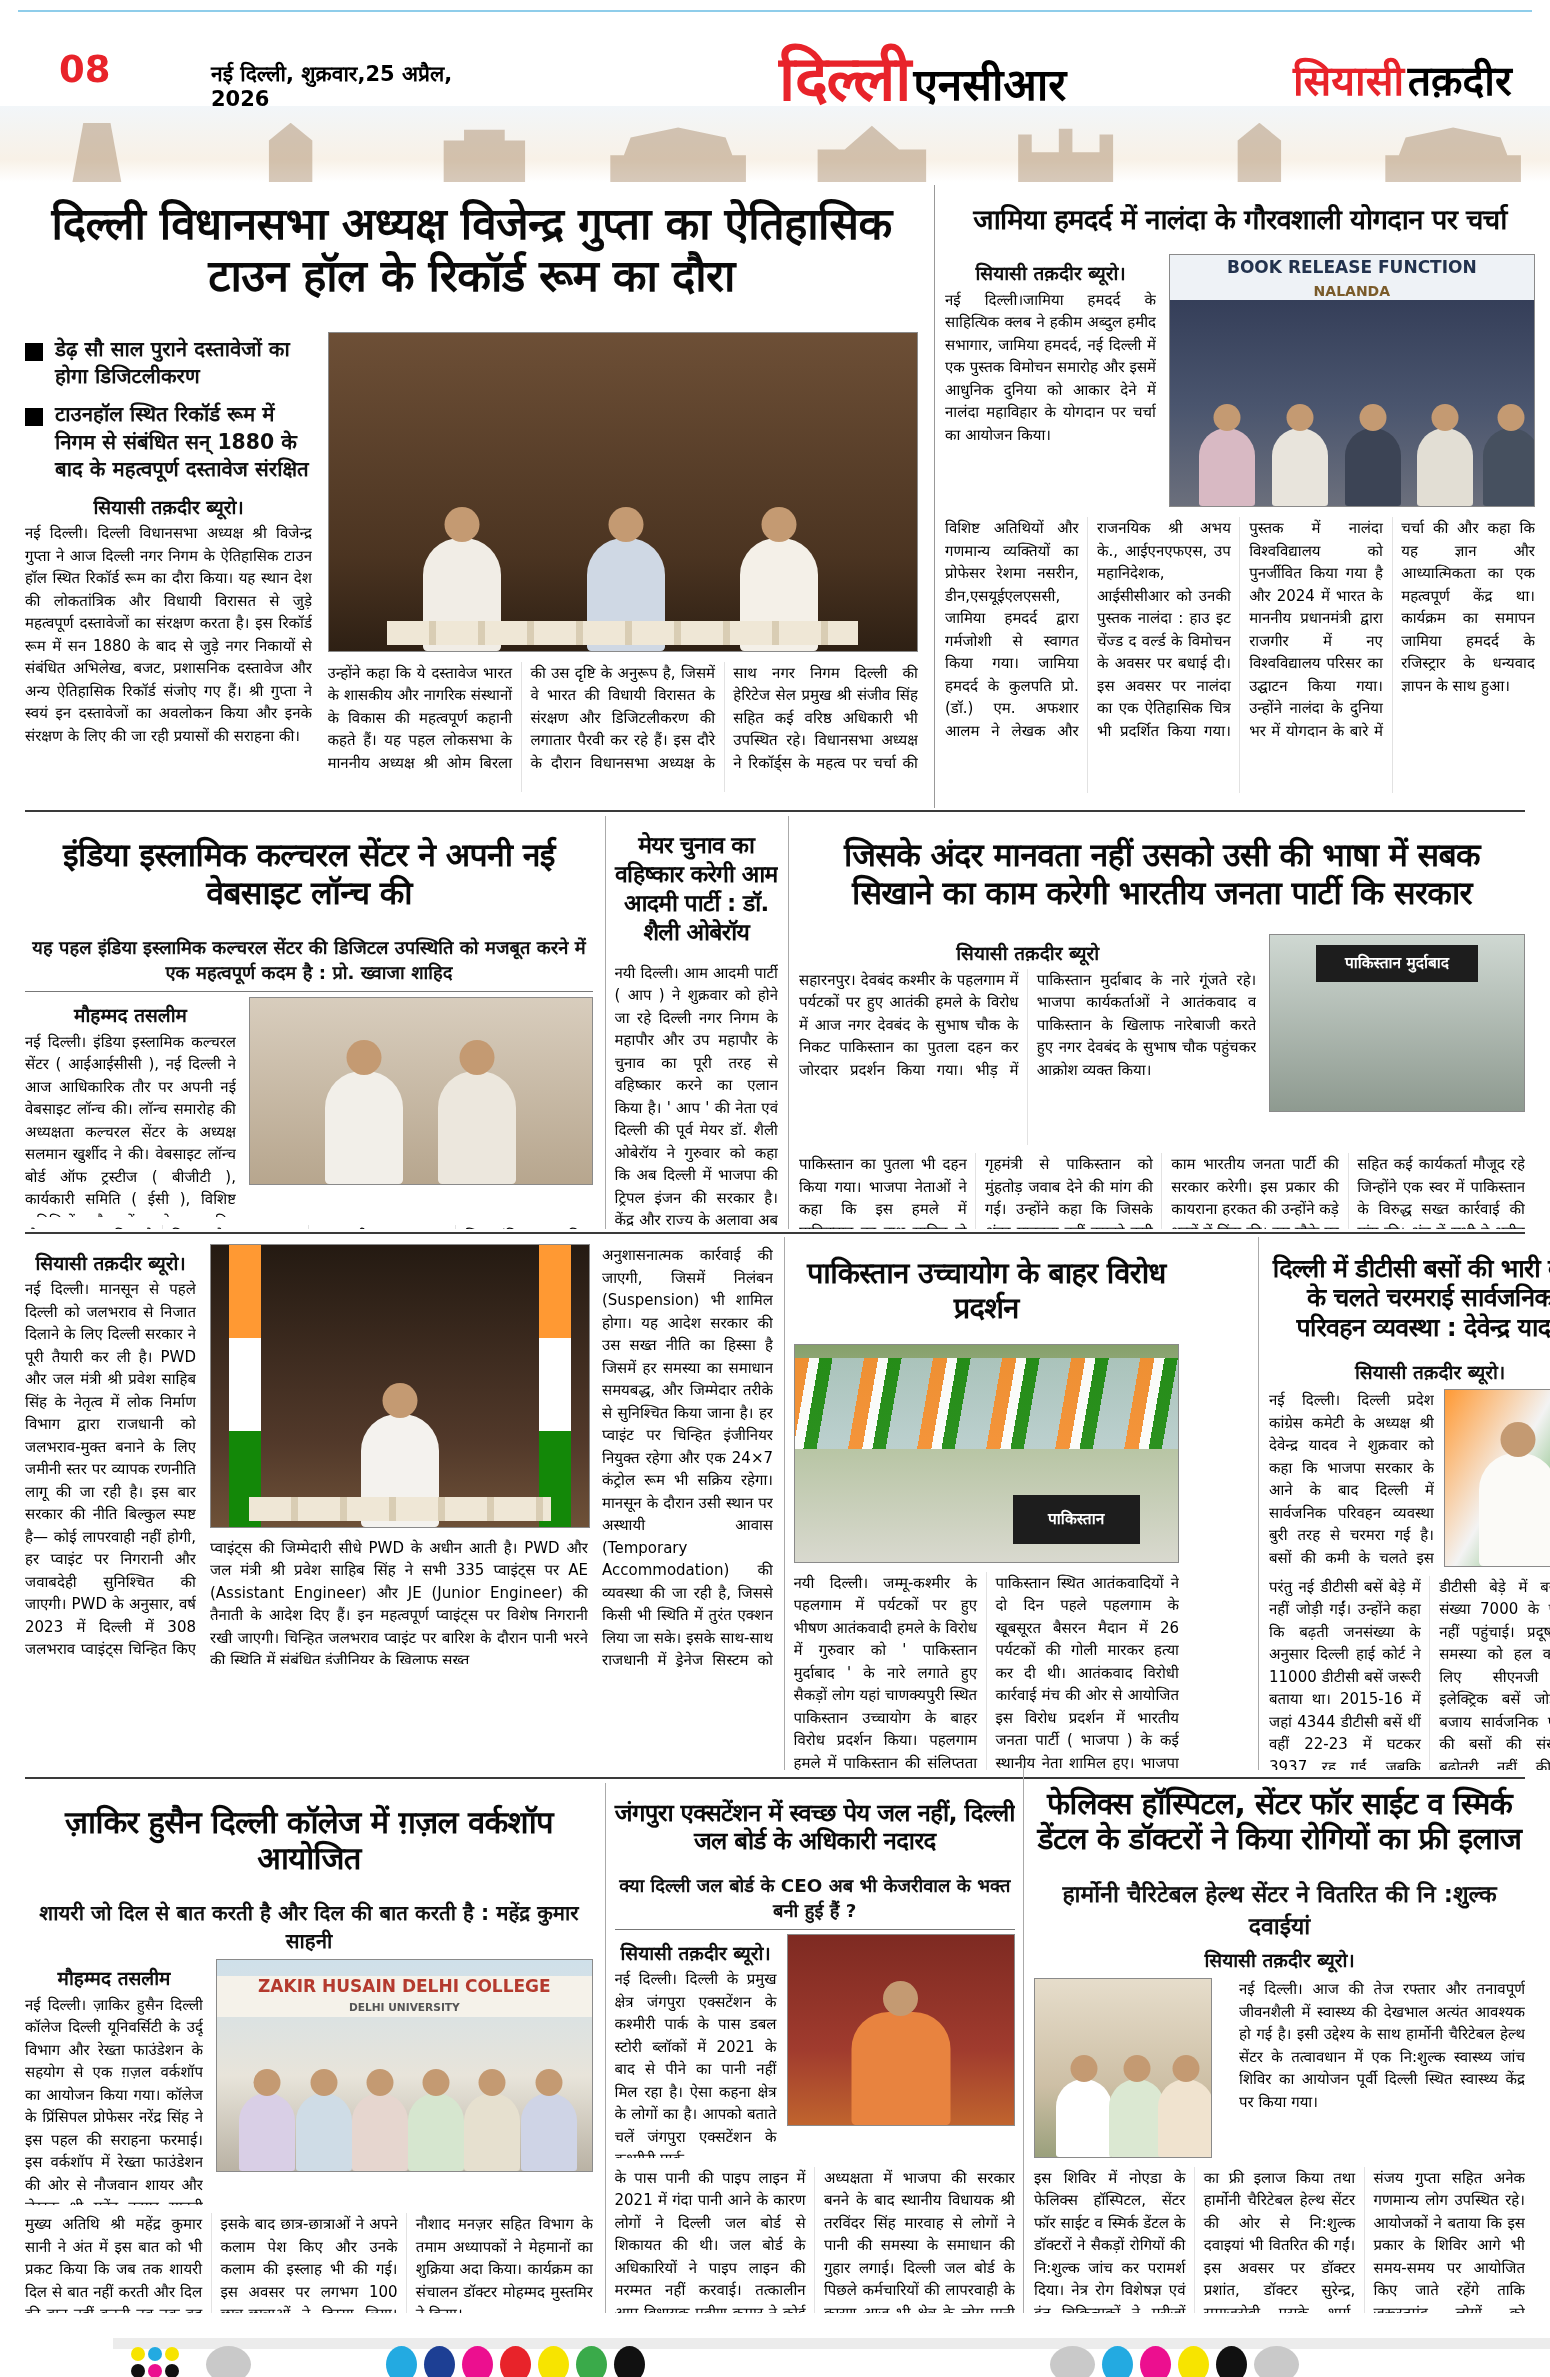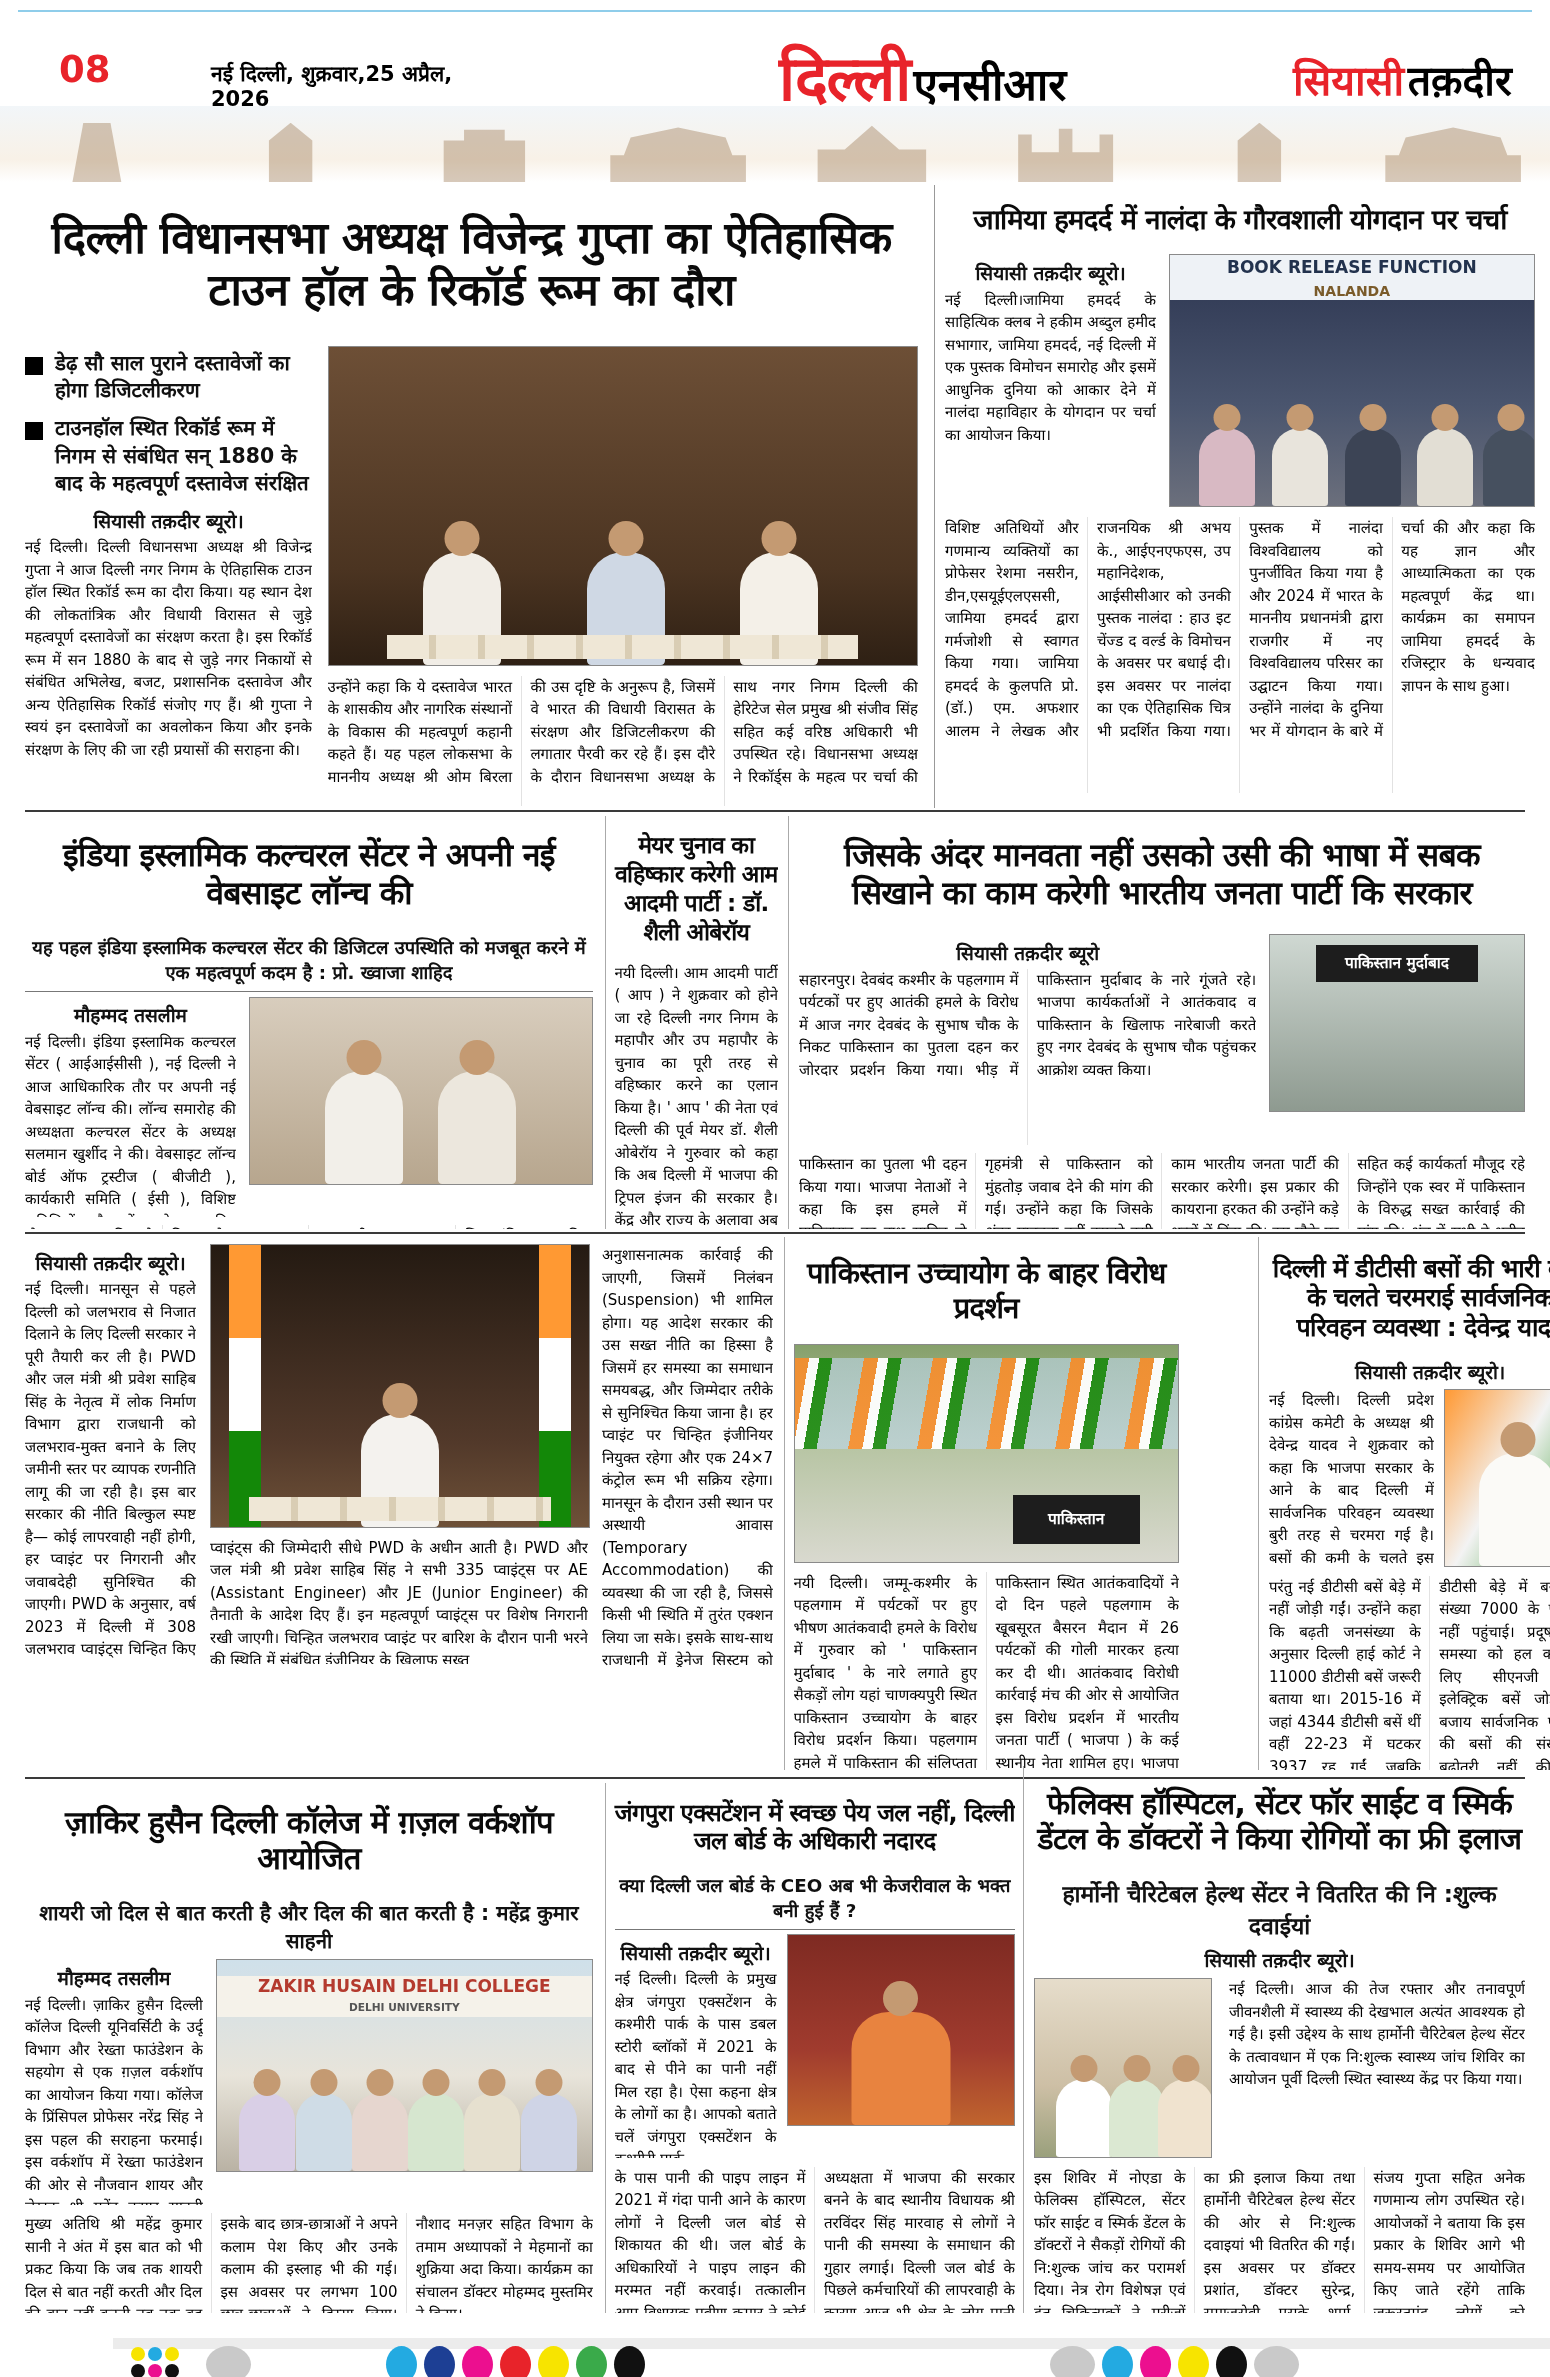--- a/index.html
+++ b/index.html
@@ -57,21 +57,21 @@
          background:repeating-linear-gradient(100deg,rgba(255,140,40,.85) 0 14px,rgba(255,255,255,.95) 14px 24px,rgba(19,136,8,.85) 24px 37px,rgba(190,215,235,.6) 37px 68px);}
   .banner-strip{position:absolute;top:0;left:0;right:0;background:#eef2f6;color:#22324d;
                 font-weight:bold;text-align:center;}
   .placard{position:absolute;background:#1d1d1d;color:#fff;font-weight:bold;text-align:center;}
   .tricolor-v{position:absolute;top:0;bottom:0;width:32px;
               background:linear-gradient(to bottom,#ff9933 33%,#ffffff 33% 66%,#138808 66%);}
   .papers{position:absolute;bottom:5.6px;left:10%;right:10%;height:24px;
           background:repeating-linear-gradient(90deg,#efe7d6 0 42px,#d9cdb4 42px 49px);}
 
   
-  .a1{left:25px;top:183px;width:893px;height:623px;}
+  .a1{left:25px;top:169px;width:893px;height:623px;}
   .a1 .h1{font-size:44px;}
   .a1-grid{display:flex;gap:15.5px;margin-top:10px;}
   .a1-left{width:287px;flex:none;}
   .a1-left .body{height:303px;}
   .a1-right{flex:1;}
   .a1-photo{height:318px;background:linear-gradient(#6d4f36,#4b3421 70%,#2e2014);}
   .a1-right .body{margin-top:10px;height:132px;}
 
   .a2{left:934px;top:185px;width:590px;height:623px;border-left:1.4px solid #999;padding-left:10px;}
   .a2 .h1{font-size:27.5px;}
@@ -137,21 +137,21 @@
   .a10 .sub{font-size:18.3px;margin-top:4.2px;}
   .a10-grid{display:flex;gap:10px;margin-top:4.2px;}
   .a10-left{width:162px;flex:none;}
   .a10-left .body{height:190px;}
   .a10-photo{flex:1;height:190px;background:linear-gradient(#7e2a22,#a03b2e 60%,#c0642e);}
   .a10 .body.cols2{margin-top:8.5px;height:211px;}
 
   .a11{left:1023px;top:1766px;width:502px;height:547px;border-left:1.4px solid #aaa;padding-left:10px;box-sizing:border-box;}
   .a11 .h1{font-size:30px;}
   .a11 .sub{font-size:23px;margin-top:4.2px;}
-  .a11-grid{display:flex;gap:17px;margin-top:5.6px;}
+  .a11-grid{display:flex;gap:27px;margin-top:5.6px;}
   .a11-photo{width:176px;flex:none;height:178px;background:linear-gradient(#e6ddcb,#cdbfa5 60%,#9aa07c);}
   .a11-grid .body{flex:1;height:178px;}
   .a11 .body.cols3{margin-top:8.5px;height:176px;}
 
   
   .footbar{position:absolute;left:113px;right:0;top:2338px;height:11.3px;background:#ececec;}
   .regmarks{position:absolute;left:0;right:0;top:2346px;height:31px;}
   .minidots{position:absolute;left:131px;top:1.4px;width:56px;display:flex;flex-wrap:wrap;gap:2.8px;}
   .minidots span{width:14px;height:14px;border-radius:50%;}
   .dot{position:absolute;border-radius:50%;}

